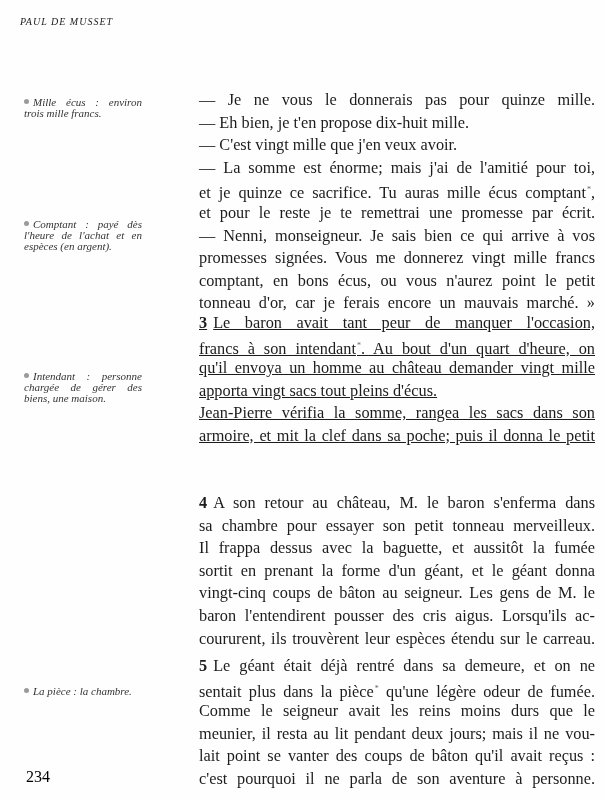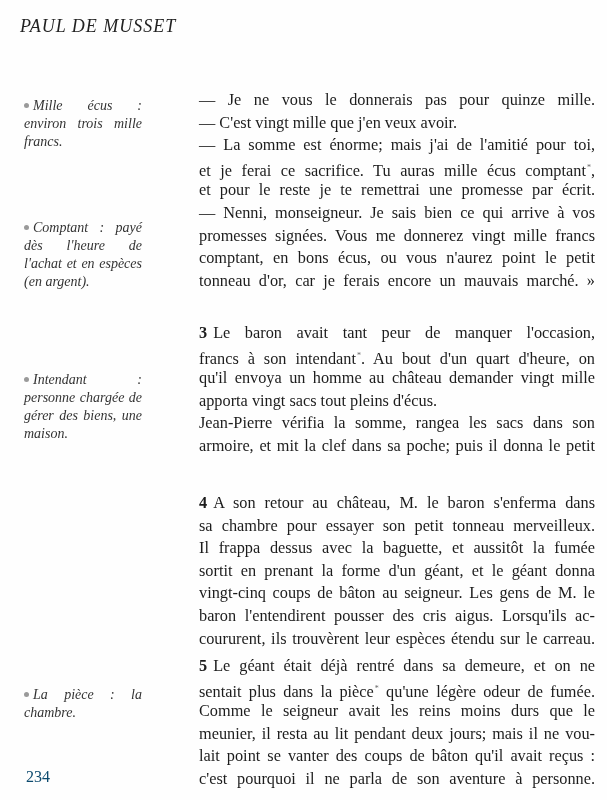--- a/index.html
+++ b/index.html
@@ -19,38 +19,38 @@
       position: absolute;
       left: 0; top: 0;
       width: 607px; height: 800px;
       background: #fefefe;
     }
     .running-head {
       position: absolute;
       left: 20px;
       top: 16px;
       font-style: italic;
-      font-size: 18px;
+      font-size: 10px;
       letter-spacing: 1px;
       color: #222;
     }
     .page-number {
       position: absolute;
       left: 26px;
       top: 768px;
       font-size: 16px;
-      color: #0c4a6e;
+      color: #000000;
     }
     .note {
       position: absolute;
       left: 24px;
       width: 118px;
       font-style: italic;
-      font-size: 14px;
-      line-height: 18px;
+      font-size: 11px;
+      line-height: 11px;
       color: #333;
       text-align: justify;
     }
     .note .bullet {
       display: inline-block;
       width: 5px;
       height: 5px;
       border-radius: 50%;
       background: #9a9a9a;
       margin-right: 4px;
@@ -103,31 +103,32 @@
   <div class="note" style="top:371px;">
     <span class="bullet"></span><span>Intendant : personne chargée de gérer des biens, une maison.</span>
   </div>
 
   <div class="note" style="top:686px;">
     <span class="bullet"></span><span>La pièce : la chambre.</span>
   </div>
 
   <div class="main" style="top:89px;">
     <span class="line">— Je ne vous le donnerais pas pour quinze mille.</span>
+    <span class="line last">— Eh bien, je t'en propose dix-huit mille.</span>
     <span class="line last">— C'est vingt mille que j'en veux avoir.</span>
     <span class="line">— La somme est énorme; mais j'ai de l'amitié pour toi,</span>
-    <span class="line"><span>et je ferai ce sacrifice. Tu auras mille écus comptant</span><span class="marker">*</span><span>,</span></span>
+    <span class="line"><span>et je quinze ce sacrifice. Tu auras mille écus comptant</span><span class="marker">*</span><span>,</span></span>
     <span class="line">et pour le reste je te remettrai une promesse par écrit.</span>
     <span class="line">— Nenni, monseigneur. Je sais bien ce qui arrive à vos</span>
     <span class="line">promesses signées. Vous me donnerez vingt mille francs</span>
     <span class="line">comptant, en bons écus, ou vous n'aurez point le petit</span>
     <span class="line">tonneau d'or, car je ferais encore un mauvais marché. »</span>
   </div>
 
-  <div class="main" style="top:322px;">
+  <div class="main" style="top:312px;text-decoration:underline;">
     <span class="line"><span class="para-num">3</span><span>Le baron avait tant peur de manquer l'occasion,</span></span>
     <span class="line"><span>francs à son intendant</span><span class="marker">*</span><span>. Au bout d'un quart d'heure, on</span></span>
     <span class="line">qu'il envoya un homme au château demander vingt mille</span>
     <span class="line last">apporta vingt sacs tout pleins d'écus.</span>
     <span class="line">Jean-Pierre vérifia la somme, rangea les sacs dans son</span>
     <span class="line">armoire, et mit la clef dans sa poche; puis il donna le petit</span>
   </div>
 
   <div class="main" style="top:492px;">
     <span class="line"><span class="para-num">4</span><span>A son retour au château, M. le baron s'enferma dans</span></span>

